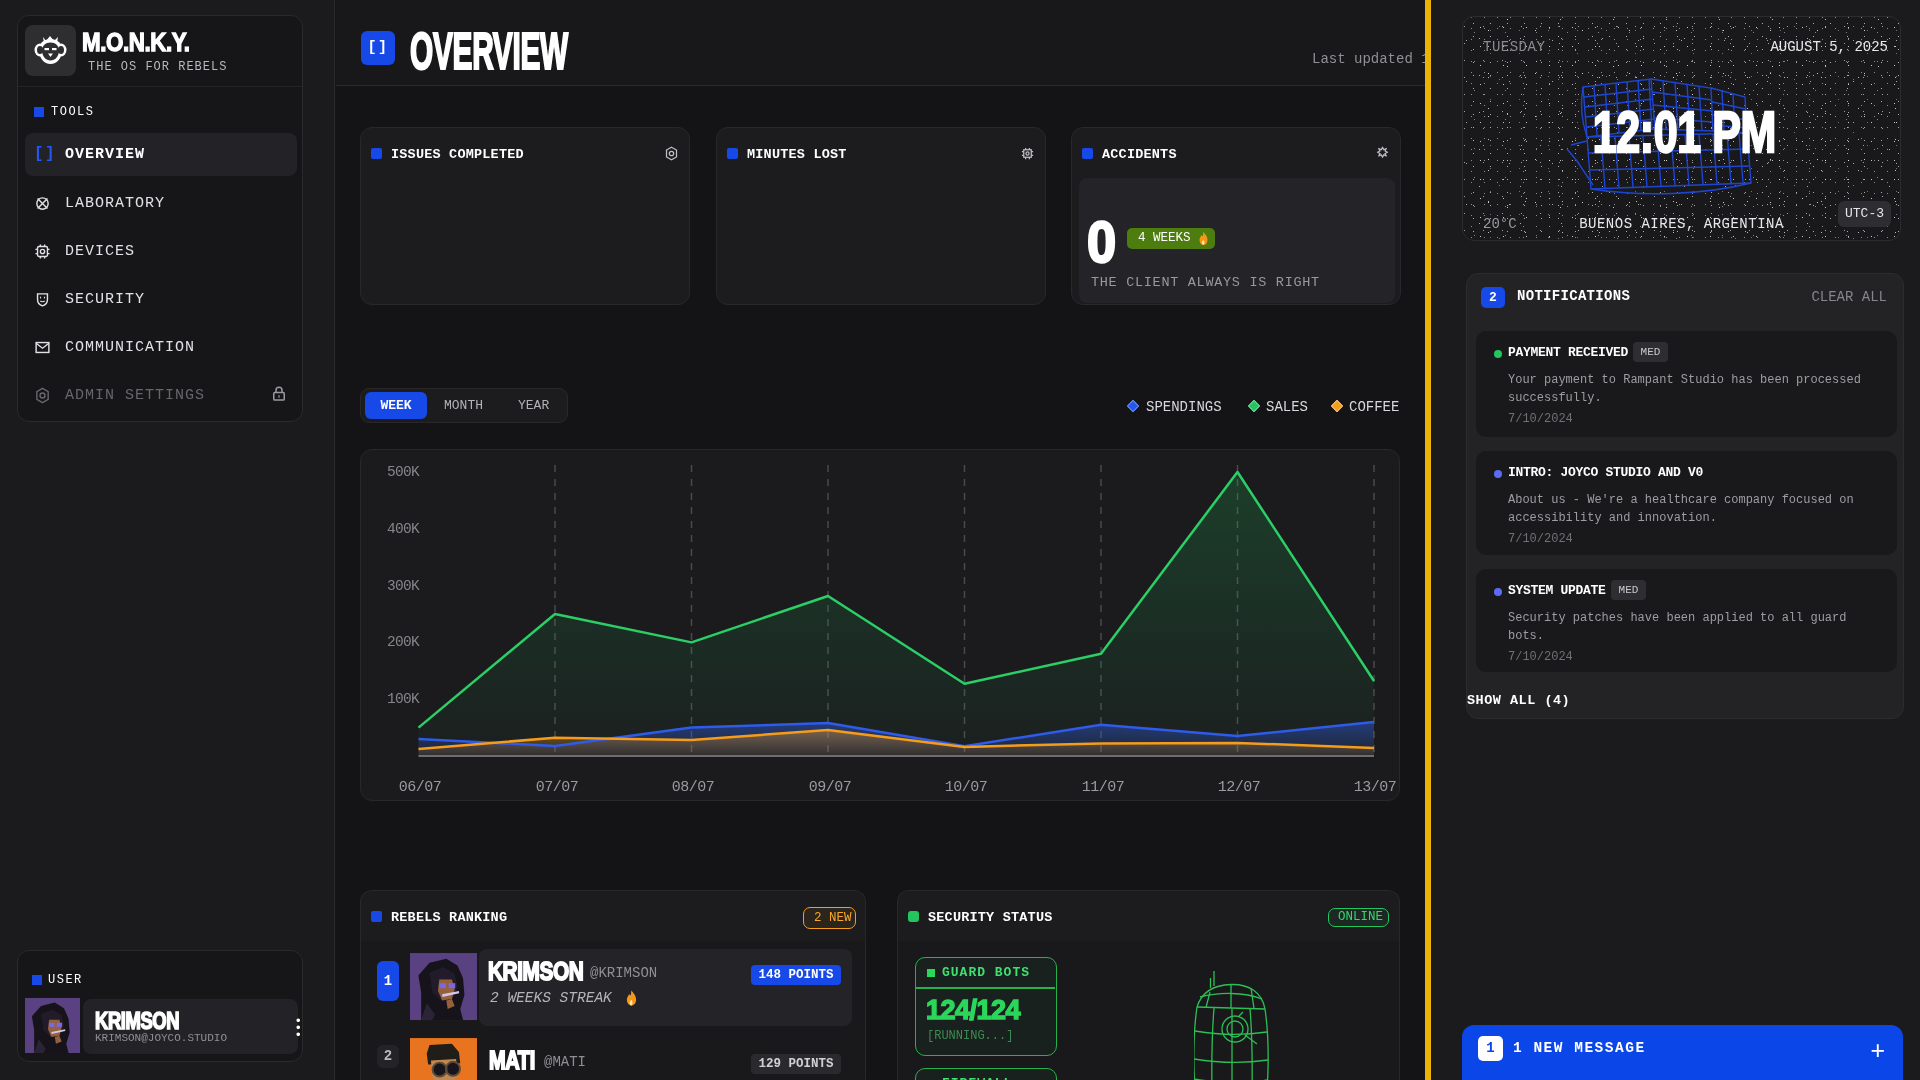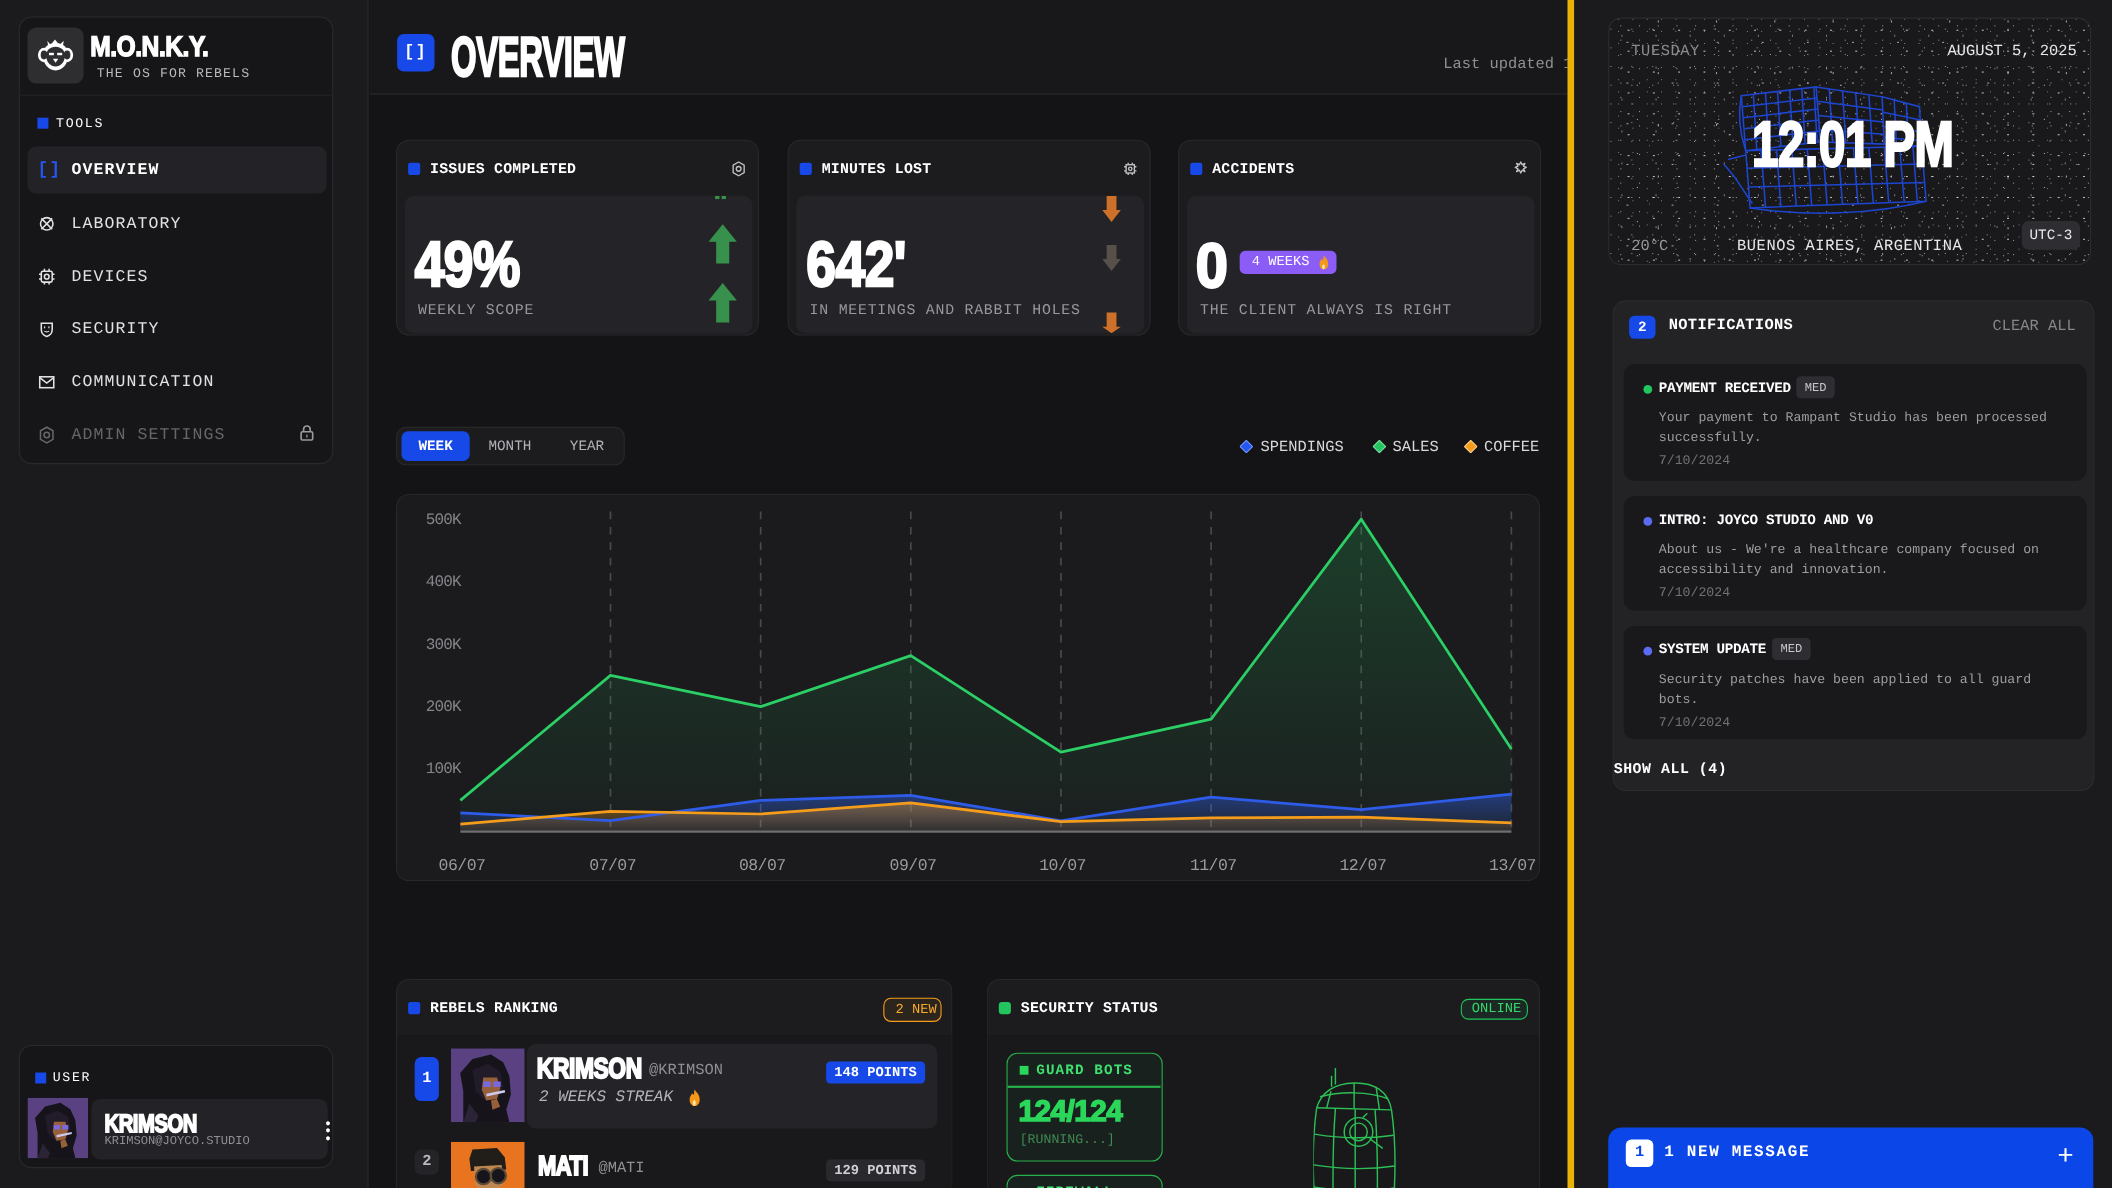--- a/index.html
+++ b/index.html
@@ -113,62 +113,41 @@
 <div class="abs disp" style="left:410px; top:22px; font-size:51px; color:#fff; -webkit-text-stroke:2.2px #fff; transform:scaleX(0.585); transform-origin:0 0;">OVERVIEW</div>
 <div class="abs mono" style="left:1312px; top:51px; font-size:14px; color:#8f8f94;">Last updated 12:05</div>
 
 <div class="abs card" style="left:360px; top:127px; width:330px; height:178px;">
   <div class="abs sq" style="left:10px; top:20px;"></div>
   <div class="abs mono cardtitle" style="left:30px; top:19px;">ISSUES COMPLETED</div>
   <svg class="abs" style="left:303px; top:18px;" width="15" height="15" viewBox="0 0 24 24" fill="none" stroke="#c0c0c5" stroke-width="2">
     <path d="M12 2 L20 6.5 L20 17.5 L12 22 L4 17.5 L4 6.5 Z"></path>
       <circle cx="12" cy="12" r="3.5"></circle>
   </svg>
-  <div class="abs" style="left:7px; top:50px; width:316px; height:125px; background:#242428; border-radius:8px; overflow:hidden;">
-    <div class="abs disp" style="left:9px; top:34px; font-size:58px; line-height:1; color:#fff; -webkit-text-stroke:2.4px #fff; transform:scaleX(0.835); transform-origin:0 0;">49%</div>
-    <div class="abs mono" style="left:12px; top:97px; font-size:13.5px; color:#98989d; letter-spacing:0.7px;">WEEKLY SCOPE</div>
-    <svg class="abs" style="left:274px; top:0px;" width="30" height="125" viewBox="0 0 30 126">
-      <g fill="#37914c">
-        <rect x="8" y="0" width="4" height="3"></rect>
-          <rect x="14" y="0" width="4" height="3"></rect>
-        <path d="M15 26 L28 42 L21 42 L21 62 L9 62 L9 42 L2 42 Z"></path>
-        <path d="M15 80 L28 96 L21 96 L21 116 L9 116 L9 96 L2 96 Z"></path>
-      </g>
-    </svg>
-  </div>
 </div>
 
 <div class="abs card" style="left:716px; top:127px; width:330px; height:178px;">
   <div class="abs sq" style="left:10px; top:20px;"></div>
   <div class="abs mono cardtitle" style="left:30px; top:19px;">MINUTES LOST</div>
   <svg class="abs" style="left:303px; top:18px;" width="15" height="15" viewBox="0 0 24 24" fill="none" stroke="#c0c0c5" stroke-width="2">
     <rect x="6" y="6" width="12" height="12"></rect>
       <circle cx="12" cy="12" r="2.5"></circle>
     <path d="M9 6V3 M15 6V3 M9 21v-3 M15 21v-3 M6 9H3 M6 15H3 M21 9h-3 M21 15h-3"></path>
   </svg>
-  <div class="abs" style="left:7px; top:50px; width:316px; height:125px; background:#242428; border-radius:8px; overflow:hidden;">
-    <div class="abs disp" style="left:9px; top:34px; font-size:58px; line-height:1; color:#fff; -webkit-text-stroke:2.4px #fff; transform:scaleX(0.835); transform-origin:0 0;">642'</div>
-    <div class="abs mono" style="left:12px; top:97px; font-size:13.5px; color:#98989d; letter-spacing:0.7px;">IN MEETINGS AND RABBIT HOLES</div>
-    <svg class="abs" style="left:270px; top:0px;" width="34" height="125" viewBox="0 0 34 126">
-      <path d="M4 0 L13 0 L13 13 L17 13 L8.5 24 L0 13 L4 13 Z" transform="translate(8,0)" fill="#cd7029"></path>
-      <path d="M12 45 L21 45 L21 58 L25 58 L16.5 69 L8 58 L12 58 Z" fill="#57504a"></path>
-      <path d="M12 107 L21 107 L21 120 L25 120 L16.5 126 L8 120 L12 120 Z" fill="#cd7029"></path>
-    </svg>
-  </div>
 </div>
 
 <div class="abs card" style="left:1071px; top:127px; width:330px; height:178px;">
   <div class="abs sq" style="left:10px; top:20px;"></div>
   <div class="abs mono cardtitle" style="left:30px; top:19px;">ACCIDENTS</div>
   <svg class="abs" style="left:303px; top:18px;" width="15" height="15" viewBox="0 0 24 24" fill="none" stroke="#c0c0c5" stroke-width="2">
     <path d="M12 2l2 4 4-2-2 4 4 2-4 2 2 4-4-2-2 4-2-4-4 2 2-4-4-2 4-2-2-4 4 2z" stroke-linejoin="round"></path>
   </svg>
   <div class="abs" style="left:7px; top:50px; width:316px; height:125px; background:#242428; border-radius:8px; overflow:hidden;">
     <div class="abs disp" style="left:8px; top:36px; font-size:57px; line-height:1; color:#fff; -webkit-text-stroke:2.4px #fff; transform:scaleX(0.92); transform-origin:0 0;">0</div>
-    <div class="abs" style="left:48px; top:50px; width:88px; height:21px; background:#8b5cf6; border-radius:5px;padding-left:31px;">
+    <div class="abs" style="left:48px; top:50px; width:88px; height:21px; background:#4d7c0f; border-radius:5px;padding-left:31px;">
       <span class="abs mono" style="left:11px; top:3px; font-size:12.5px; color:#fff;">4 WEEKS</span>
       <svg class="abs" style="left:70px; top:4px;" width="13" height="13" viewBox="0 0 13 13">
         <path d="M6.5 0 C8 2.5 10.5 4 10.5 8 C10.5 11 8.7 13 6.5 13 C4.3 13 2.5 11 2.5 8 C2.5 5.5 4 4.5 4.5 3 C5 4 5.7 4.5 6 3.8 C6.2 2.5 6 1.5 6.5 0 Z" fill="#f59717"></path>
         <path d="M6.5 8 C7.5 9 7.8 11.5 6.5 13 C5.2 13 4.6 10.5 5.2 9.3 Z" fill="#fde9b0"></path>
       </svg>
     </div>
     <div class="abs mono" style="left:12px; top:97px; font-size:13.5px; color:#98989d; letter-spacing:0.7px;">THE CLIENT ALWAYS IS RIGHT</div>
   </div>
 </div>
 

